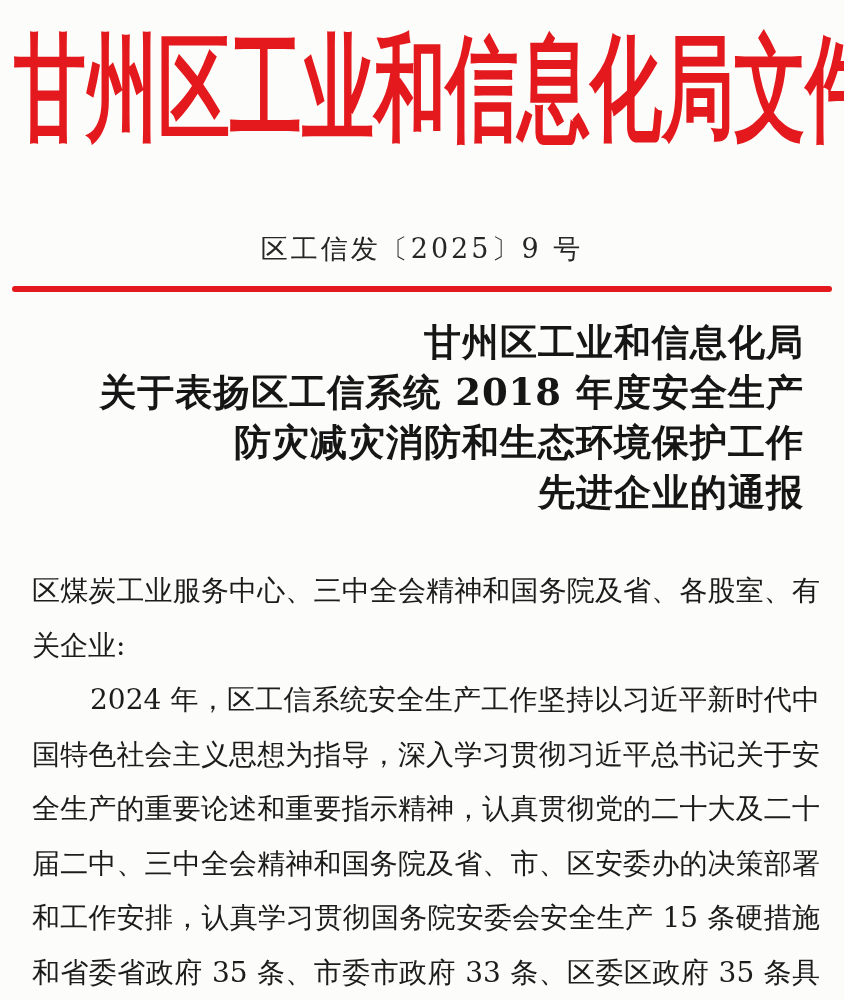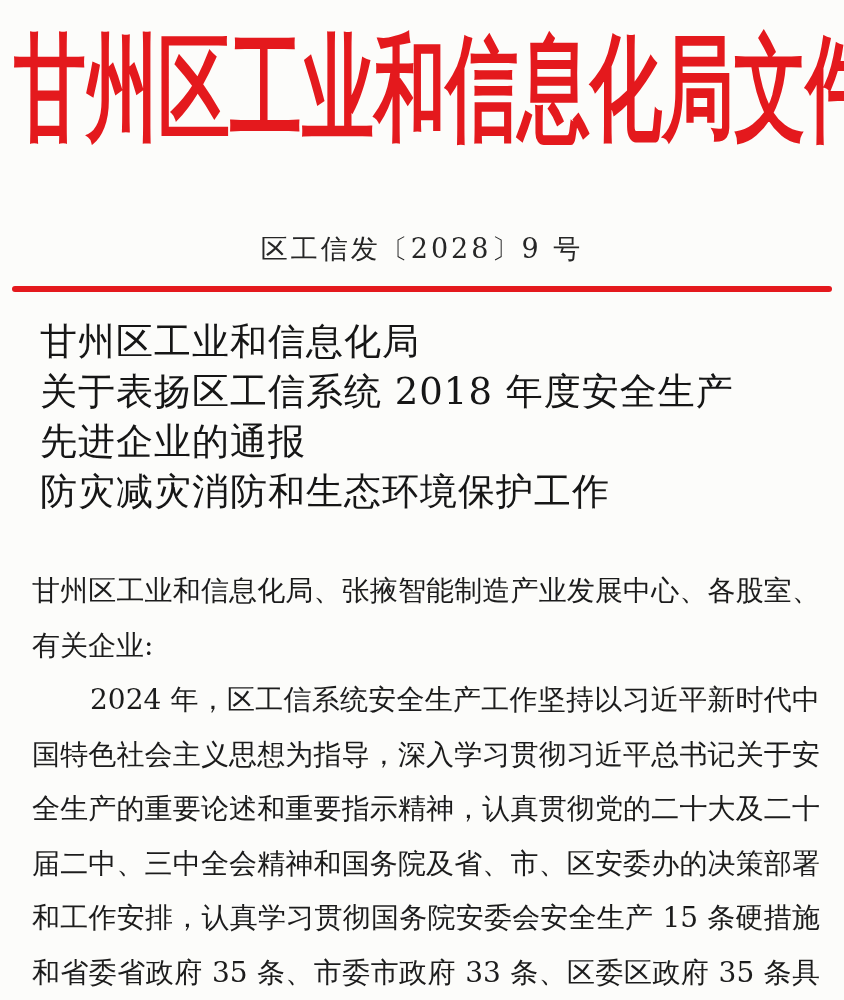--- a/index.html
+++ b/index.html
@@ -52,22 +52,22 @@
     width: 820px;
     height: 6px;
     background: #e4191d;
     border-radius: 3px;
   }
   .doc-title {
     position: absolute;
     top: 317px;
     left: 40px;
     width: 764px;
-    text-align: left;
-    font-weight: normal;
+    text-align: right;
+    font-weight: bold;
     font-size: 37px;
     line-height: 50px;
     color: #161616;
     letter-spacing: 1px;
   }
   .doc-body {
     position: absolute;
     top: 564px;
     left: 32px;
     width: 788px;
@@ -96,29 +96,29 @@
       <span>业</span>
       <span>和</span>
       <span>信</span>
       <span>息</span>
       <span>化</span>
       <span>局</span>
       <span>文</span>
       <span>件</span>
     </div>
 
-  <div class="doc-number">区工信发〔2028〕9 号</div>
+  <div class="doc-number">区工信发〔2025〕9 号</div>
 
   <div class="red-line"></div>
 
   <div class="doc-title">
     <div>甘州区工业和信息化局</div>
     <div>关于表扬区工信系统 2018 年度安全生产</div>
+    <div>防灾减灾消防和生态环境保护工作</div>
     <div>先进企业的通报</div>
-    <div>防灾减灾消防和生态环境保护工作</div>
   </div>
 
   <div class="doc-body">
-    <p>甘州区工业和信息化局、张掖智能制造产业发展中心、各股室、有关企业:</p>
+    <p>区煤炭工业服务中心、三中全会精神和国务院及省、各股室、有关企业:</p>
     <p class="para-indent">2024 年，区工信系统安全生产工作坚持以习近平新时代中国特色社会主义思想为指导，深入学习贯彻习近平总书记关于安全生产的重要论述和重要指示精神，认真贯彻党的二十大及二十届二中、三中全会精神和国务院及省、市、区安委办的决策部署和工作安排，认真学习贯彻国务院安委会安全生产 15 条硬措施和省委省政府 35 条、市委市政府 33 条、区委区政府 35 条具体</p>
   </div>
 
 </div>
 
 </body></html>

